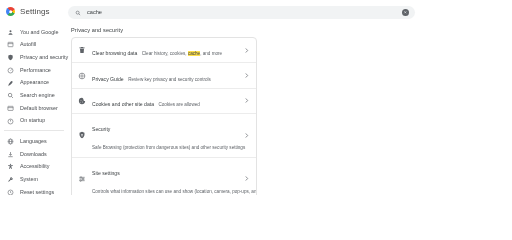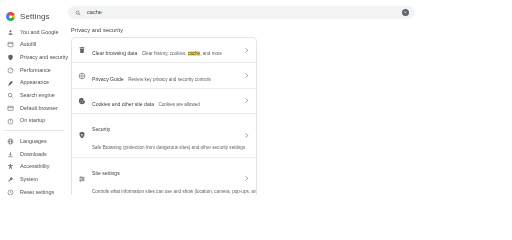--- a/index.html
+++ b/index.html
@@ -23,21 +23,21 @@
   
   .sidebar {
     width: 68px;
     flex: 0 0 68px;
     padding: 5px 0 0 0;
     box-sizing: border-box;
     background: #ffffff;
   }
   .brand {
     display: flex;
-    align-items: flex-end;
+    align-items: flex-start;
     gap: 5px;
     padding: 2px 0 0 6px;
     height: 14px;
     margin-bottom: 6px;
   }
   .brand-logo {
     width: 9px;
     height: 9px;
     border-radius: 50%;
     position: relative;

